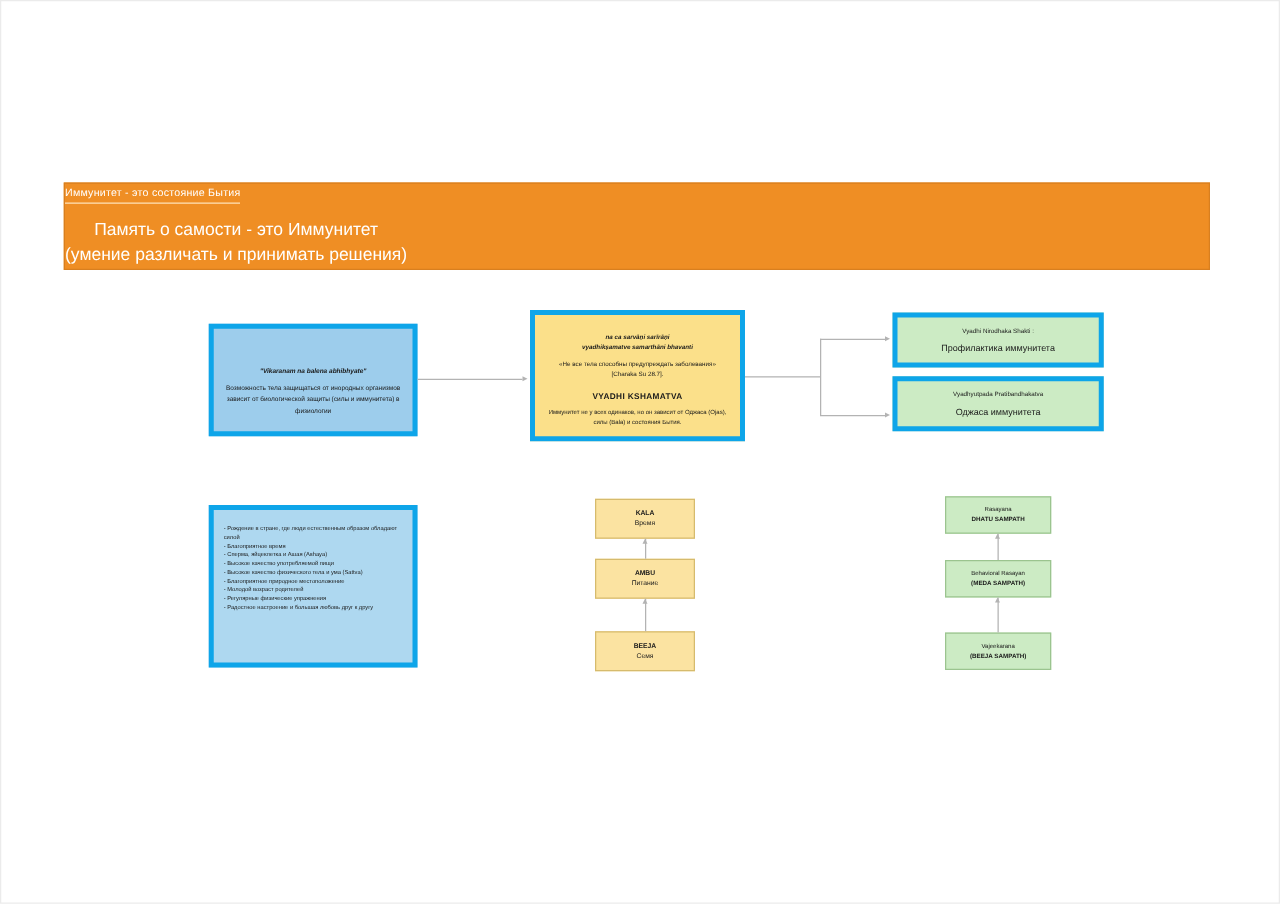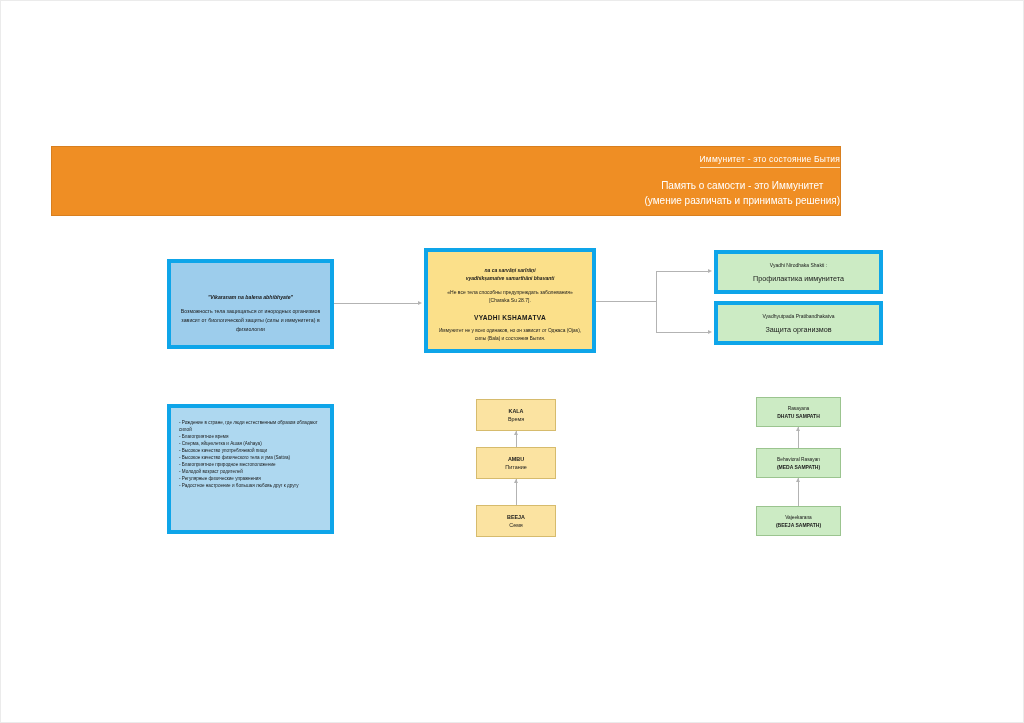--- a/index.html
+++ b/index.html
@@ -14,30 +14,30 @@
     width:1024px;height:723px;
     background:#ffffff;
     border:1px solid #ebebeb;
     box-sizing:border-box;
   }
   .box{position:absolute;box-sizing:border-box;border:4px solid #0ea5e9;}
   .ctr{display:flex;flex-direction:column;align-items:center;justify-content:center;text-align:center;}
 
   
   #banner{
-    left:50px;top:145px;width:790px;height:70px;
+    left:50px;top:145px;width:917px;height:70px;
     background:#ef8e24;border:1px solid #d87f1f;
-    display:flex;flex-direction:column;align-items:flex-end;justify-content:center;
+    display:flex;flex-direction:column;align-items:flex-start;justify-content:center;
     color:#ffffff;
   }
   #banner .b1{
     font-size:8.5px;letter-spacing:.2px;
     border-bottom:1.2px solid #ffe2b8;padding-bottom:3px;margin-bottom:11px;
   }
-  #banner .b2{font-size:10px;line-height:1.42;text-align:center;}
+  #banner .b2{font-size:14px;line-height:1.42;text-align:center;}
 
   
   #blue-top{
     left:166px;top:258px;width:167px;height:90px;
     background:#9dcdec;padding:6px 9px 0;
   }
   #blue-top .quote{font-size:5.2px;font-style:italic;font-weight:bold;color:#1a1a1a;margin-top:14px;}
   #blue-top .body{font-size:5.2px;color:#1a1a1a;line-height:1.72;margin-top:7px;}
 
   #yellow-main{
@@ -116,21 +116,21 @@
     <div class="desc">Иммунитет не у всех одинаков, но он зависит от Оджаса (Ojas), силы (Bala) и состояния Бытия.</div>
   </div>
 
   <div id="green-1" class="box ctr">
     <div class="gsm">Vyadhi Nirodhaka Shakti :</div>
     <div class="glg">Профилактика иммунитета</div>
   </div>
 
   <div id="green-2" class="box ctr">
     <div class="gsm">Vyadhyutpada Pratibandhakatva</div>
-    <div class="glg">Защита организмов</div>
+    <div class="glg">Оджаса иммунитета</div>
   </div>
 
   <div class="conn h" style="left:333px;top:302px;width:84px;"></div>
   <div class="arrow-r" style="left:417px;top:299.5px;"></div>
 
   <div class="conn h" style="left:595px;top:300px;width:60px;"></div>
   <div class="conn v" style="left:655px;top:270px;height:61px;"></div>
   <div class="conn h" style="left:655px;top:270px;width:52px;"></div>
   <div class="conn h" style="left:655px;top:331px;width:52px;"></div>
   <div class="arrow-r" style="left:707px;top:267.5px;"></div>

